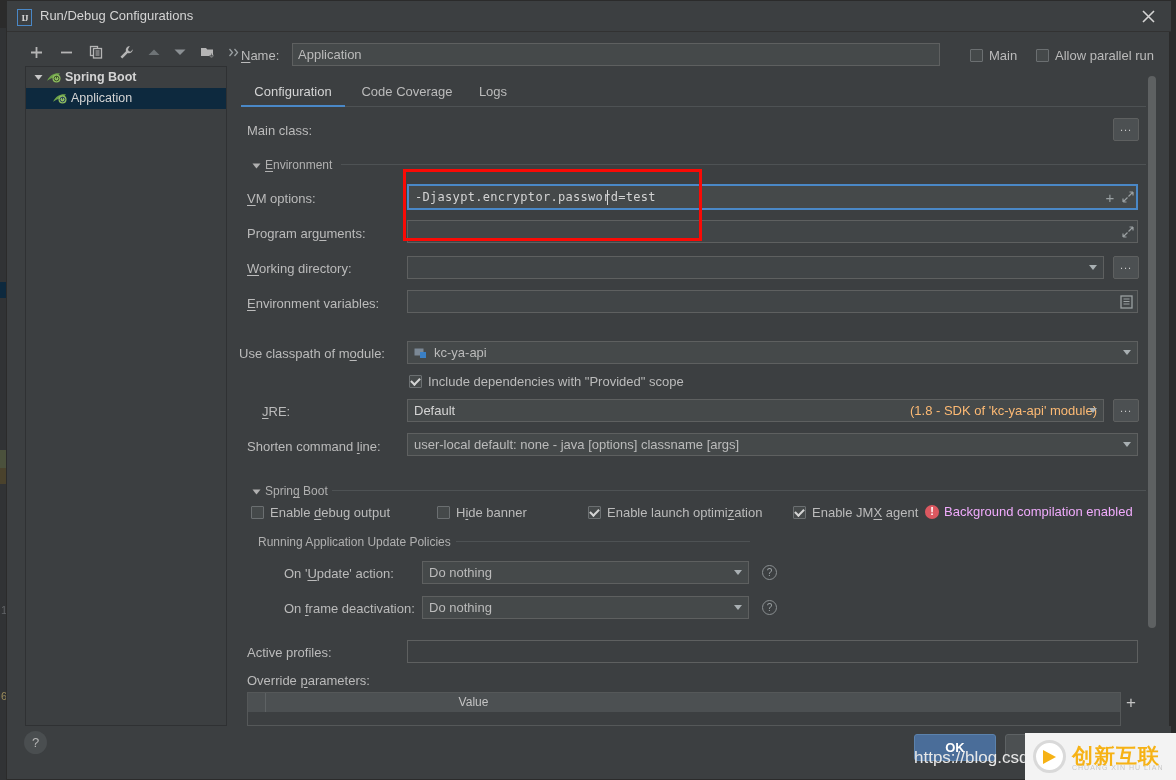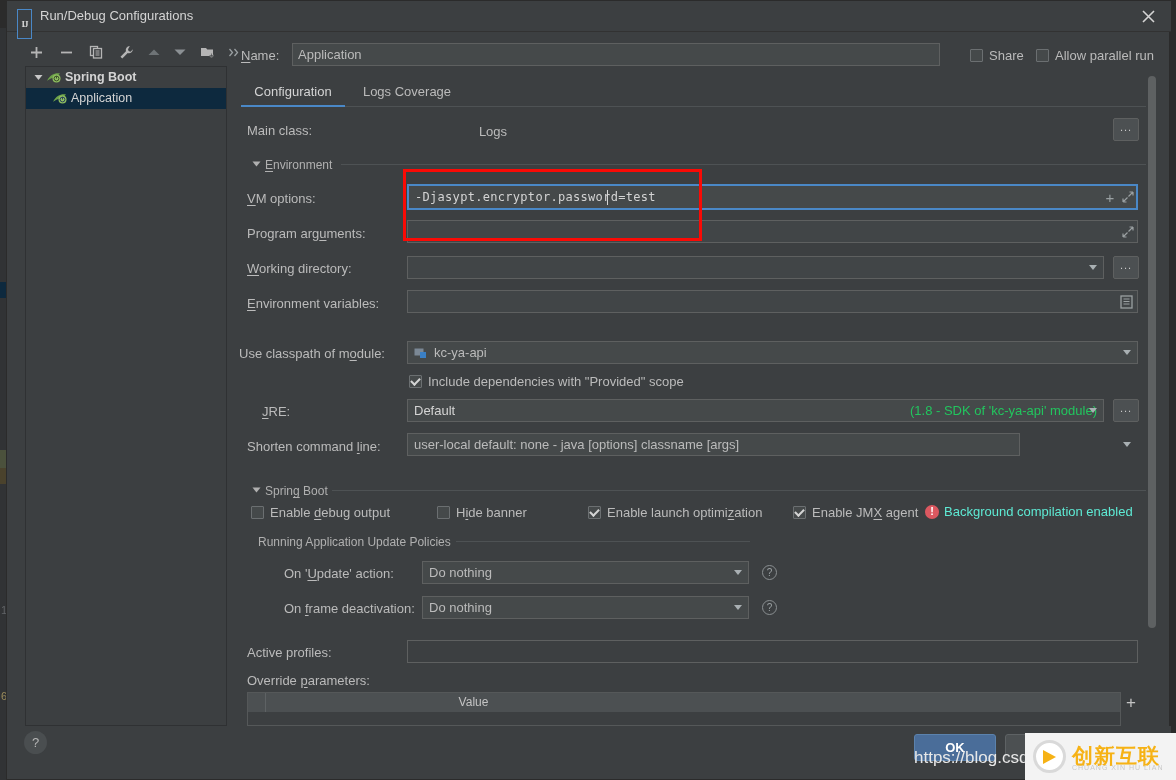--- a/index.html
+++ b/index.html
@@ -41,21 +41,21 @@
     border: 1px solid #2b2b2b;
   }
 
   
   #titlebar {
     position:absolute; left:0; top:0; width:1164px; height:31px;
     background:#3c3f41;
     border-bottom:1px solid #323232;
   }
   #title-logo {
-    position:absolute; left:10px; top:8px; width:15px; height:30px;
+    position:absolute; left:10px; top:8px; width:15px; height:17px;
     background:#3c3f41; border:1px solid #4a88c7;
     display:flex; align-items:center; justify-content:center;
     font-size:9px; color:#d8d8d8; font-weight:bold;
     letter-spacing:-1px;
     font-family:"Liberation Serif", serif;
   }
   #title-text {
     position:absolute; left:33px; top:7px;
     font-size:13px; color:#d4d4d4;
   }
@@ -147,21 +147,21 @@
   }
   .combo-arrow {
     position:absolute; width:0;height:0;
     border-left:4px solid transparent; border-right:4px solid transparent;
     border-top:5px solid #a9b0b3;
   }
 
   
   .group {
     position:absolute; font-size:12px; color:#b0b0b0; display:flex;
-    align-items:flex-start; white-space:nowrap;
+    align-items:flex-end; white-space:nowrap;
   }
   .group .gtri {
     width:12px; height:12px; display:flex; align-items:center; justify-content:center;
     margin-right:3px;
   }
   .gline {
     position:absolute; height:1px; background:#4e5254;
   }
 
   
@@ -402,31 +402,31 @@
       <span class="tree-label">Application</span>
     </div>
 
   </div>
 
   <div id="name-label"><span class="u">N</span><span>ame:</span></div>
   <input id="name-input" value="Application" style="">
 
   <div class="top-chk" style="left:963px;">
     <span class="chk-box"></span>
-    <span>Share</span>
+    <span>Main</span>
   </div>
   <div class="top-chk" style="left:1029px;">
     <span class="chk-box"></span>
     <span>Allow parallel run</span>
   </div>
 
   <div id="tabs">
     <div class="tab active" style="left:0px;width:104px;">Configuration</div>
-    <div class="tab" style="left:112px;width:108px;">Logs Coverage</div>
-    <div class="tab" style="left:230px;width:44px;margin-top:40px;">Logs</div>
+    <div class="tab" style="left:112px;width:108px;">Code Coverage</div>
+    <div class="tab" style="left:230px;width:44px;">Logs</div>
   </div>
 
   <div id="vscroll"></div>
 
   <div class="flabel" style="left:240px; top:122px;">Main class:</div>
   <div class="browse-btn" style="left:1106px; top:117px;">...</div>
 
   <div class="group" style="left:243px; top:157px;">
     <span class="gtri">
       <svg width="9" height="6" viewBox="0 0 9 6">
@@ -492,27 +492,27 @@
   <div class="combo-arrow" style="left:1116px; top:349px;"></div>
 
   <div class="sb-chk" style="left:402px; top:373px;">
     <span class="chk-box checked"></span>
     <span>Include dependencies with "Provided" scope</span>
   </div>
 
   <div class="flabel" style="left:240px; top:403px;margin-left:15px;"><span class="u">J</span>RE:</div>
   <div class="field" style="left:400px; top:398px; width:697px; height:23px;justify-content:space-between;">
     <span style="color:#d4d4d4;">Default</span>
-    <span style="color:#22c55e;margin-left:5px;">(1.8 - SDK of 'kc-ya-api' module)</span>
+    <span style="color:#fdba74;margin-left:5px;">(1.8 - SDK of 'kc-ya-api' module)</span>
   </div>
   <div class="combo-arrow" style="left:1082px; top:407px;"></div>
   <div class="browse-btn" style="left:1106px; top:398px;">...</div>
 
   <div class="flabel" style="left:240px; top:438px;">Shorten command <span class="u">l</span>ine:</div>
-  <div class="field" style="left:400px; top:432px; width:613px; height:23px;">
+  <div class="field" style="left:400px; top:432px; width:731px; height:23px;">
     <span>user-local default: none - java [options] classname [args]</span>
   </div>
   <div class="combo-arrow" style="left:1116px; top:441px;"></div>
 
   <div class="group" style="left:243px; top:483px;">
     <span class="gtri">
       <svg width="9" height="6" viewBox="0 0 9 6">
           <path d="M0.5 0.5 L8.5 0.5 L4.5 5.5 Z" fill="#b0b0b0"></path>
         </svg>
     </span>
@@ -531,21 +531,21 @@
   <div class="sb-chk" style="left:581px; top:504px;align-items:center;">
     <span class="chk-box checked"></span>
     <span>Enable launch optimi<span class="u">z</span>ation</span>
   </div>
   <div class="sb-chk" style="left:786px; top:504px;">
     <span class="chk-box checked"></span>
     <span>Enable JM<span class="u">X</span> agent</span>
   </div>
   <div style="position:absolute;left:918px;top:503px;display:flex;align-items:center;">
     <span style="width:14px;height:14px;border-radius:50%;background:#db5860;color:#fff;font-size:11px;font-weight:bold;display:flex;align-items:center;justify-content:center;margin-right:5px;flex:none;line-height:1;">!</span>
-    <span style="font-size:13px;color:#5eead4;white-space:nowrap;">Background compilation enabled</span>
+    <span style="font-size:13px;color:#f0abfc;white-space:nowrap;">Background compilation enabled</span>
   </div>
 
   <div class="group" style="left:251px; top:534px;">
     <span>Running Application Update Policies</span>
   </div>
   <div class="gline" style="left:449px; top:540px; width:294px;"></div>
 
   <div class="flabel" style="left:277px; top:565px;">On '<span class="u">U</span>pdate' action:</div>
   <div class="field" style="left:415px; top:560px; width:327px; height:23px;">
     <span>Do nothing</span>

